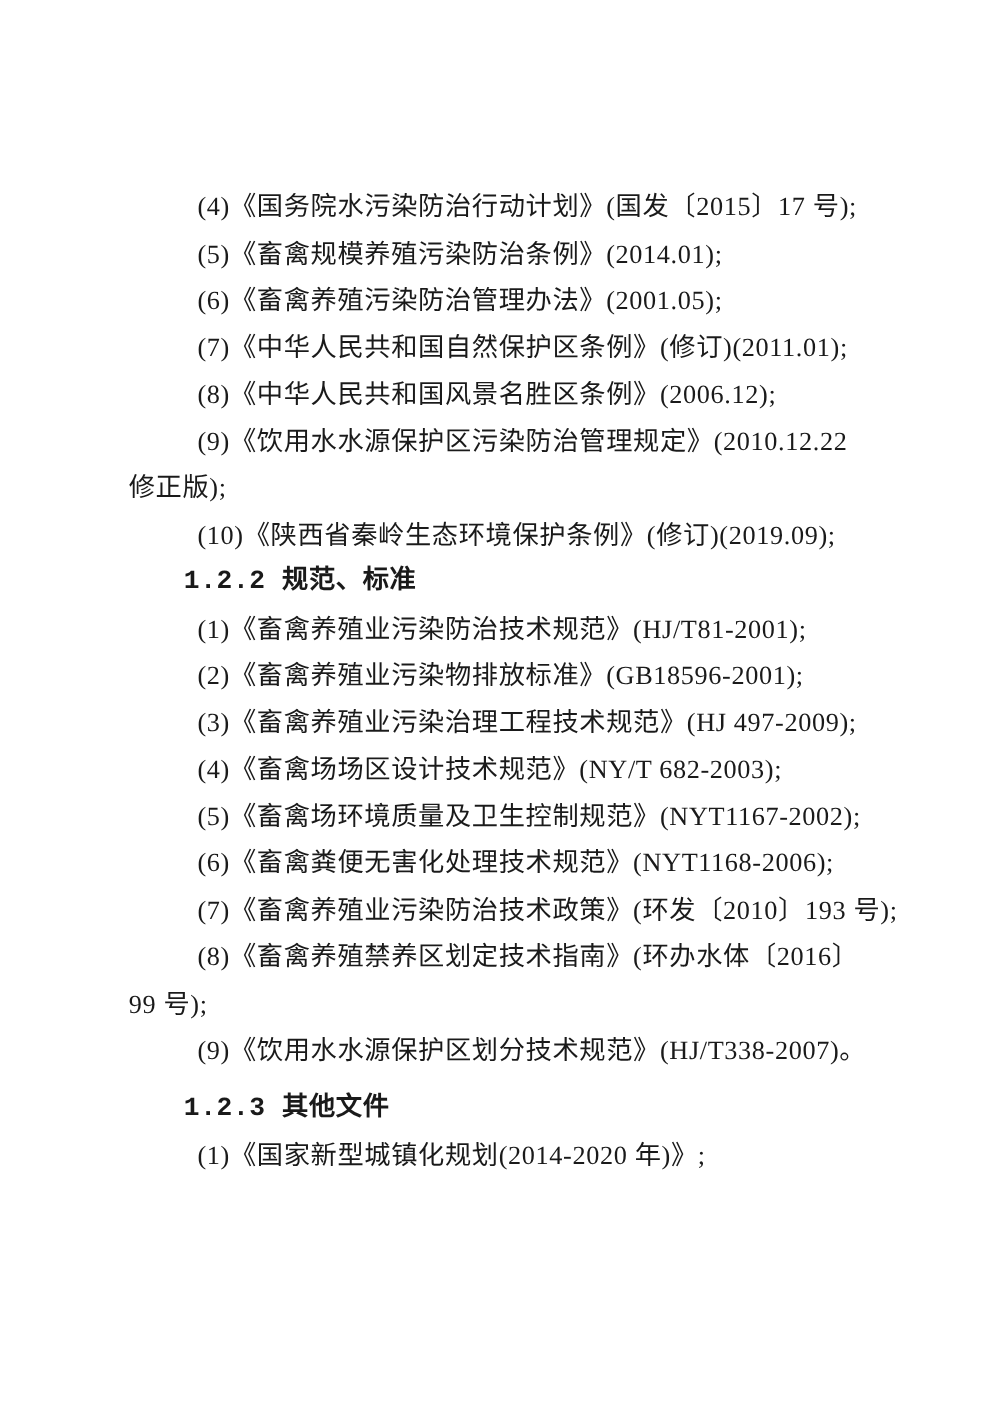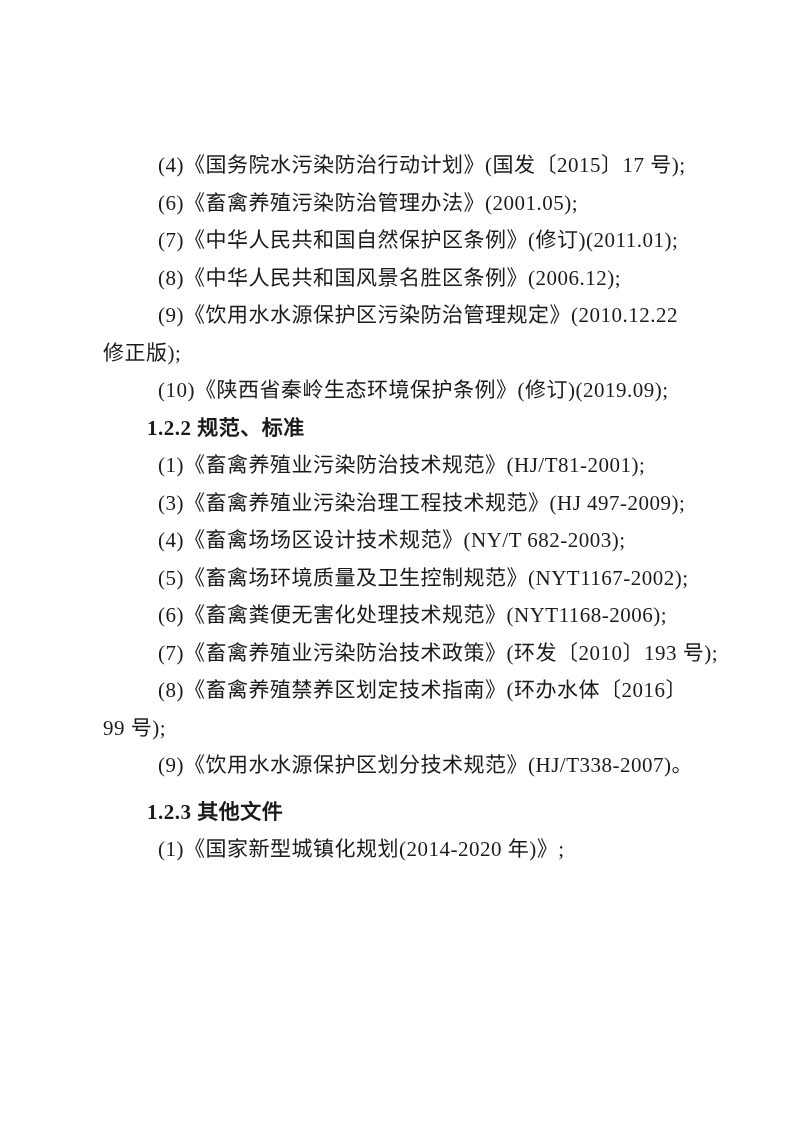--- a/index.html
+++ b/index.html
@@ -28,49 +28,51 @@
     white-space: nowrap;
     letter-spacing: 0.5px;
     color: #1a1a1a;
   }
   .line.body-indent {
     padding-left: 55px;   
   }
   .line.heading {
     padding-left: 44px;
     font-weight: 700;
-    font-family: Liberation Serif, serif;
+    font-family: Liberation Mono, monospace;
   }
   .line.spaced {
     margin-top: 9px;
   }
   .page-number {
     position: absolute;
     left: 133px;
     top: 1004px;
     font-size: 19px;
     letter-spacing: 2px;
     color: #222222;
     font-family: "Liberation Serif", "DejaVu Serif", serif;
   }
 </style>
 </head>
 <body>
 
 <div class="page">
   <div class="content" id="document-content">
       <div class="line body-indent">(4)《国务院水污染防治行动计划》(国发〔2015〕17 号);</div>
+      <div class="line body-indent">(5)《畜禽规模养殖污染防治条例》(2014.01);</div>
       <div class="line body-indent">(6)《畜禽养殖污染防治管理办法》(2001.05);</div>
       <div class="line body-indent">(7)《中华人民共和国自然保护区条例》(修订)(2011.01);</div>
       <div class="line body-indent">(8)《中华人民共和国风景名胜区条例》(2006.12);</div>
       <div class="line body-indent">(9)《饮用水水源保护区污染防治管理规定》(2010.12.22</div>
       <div class="line body">修正版);</div>
       <div class="line body-indent">(10)《陕西省秦岭生态环境保护条例》(修订)(2019.09);</div>
       <div class="line heading">1.2.2 规范、标准</div>
       <div class="line body-indent">(1)《畜禽养殖业污染防治技术规范》(HJ/T81-2001);</div>
+      <div class="line body-indent">(2)《畜禽养殖业污染物排放标准》(GB18596-2001);</div>
       <div class="line body-indent">(3)《畜禽养殖业污染治理工程技术规范》(HJ 497-2009);</div>
       <div class="line body-indent">(4)《畜禽场场区设计技术规范》(NY/T 682-2003);</div>
       <div class="line body-indent">(5)《畜禽场环境质量及卫生控制规范》(NYT1167-2002);</div>
       <div class="line body-indent">(6)《畜禽粪便无害化处理技术规范》(NYT1168-2006);</div>
       <div class="line body-indent">(7)《畜禽养殖业污染防治技术政策》(环发〔2010〕193 号);</div>
       <div class="line body-indent">(8)《畜禽养殖禁养区划定技术指南》(环办水体〔2016〕</div>
       <div class="line body">99 号);</div>
       <div class="line body-indent">(9)《饮用水水源保护区划分技术规范》(HJ/T338-2007)。</div>
       <div class="line heading spaced">1.2.3 其他文件</div>
       <div class="line body-indent">(1)《国家新型城镇化规划(2014-2020 年)》;</div>

